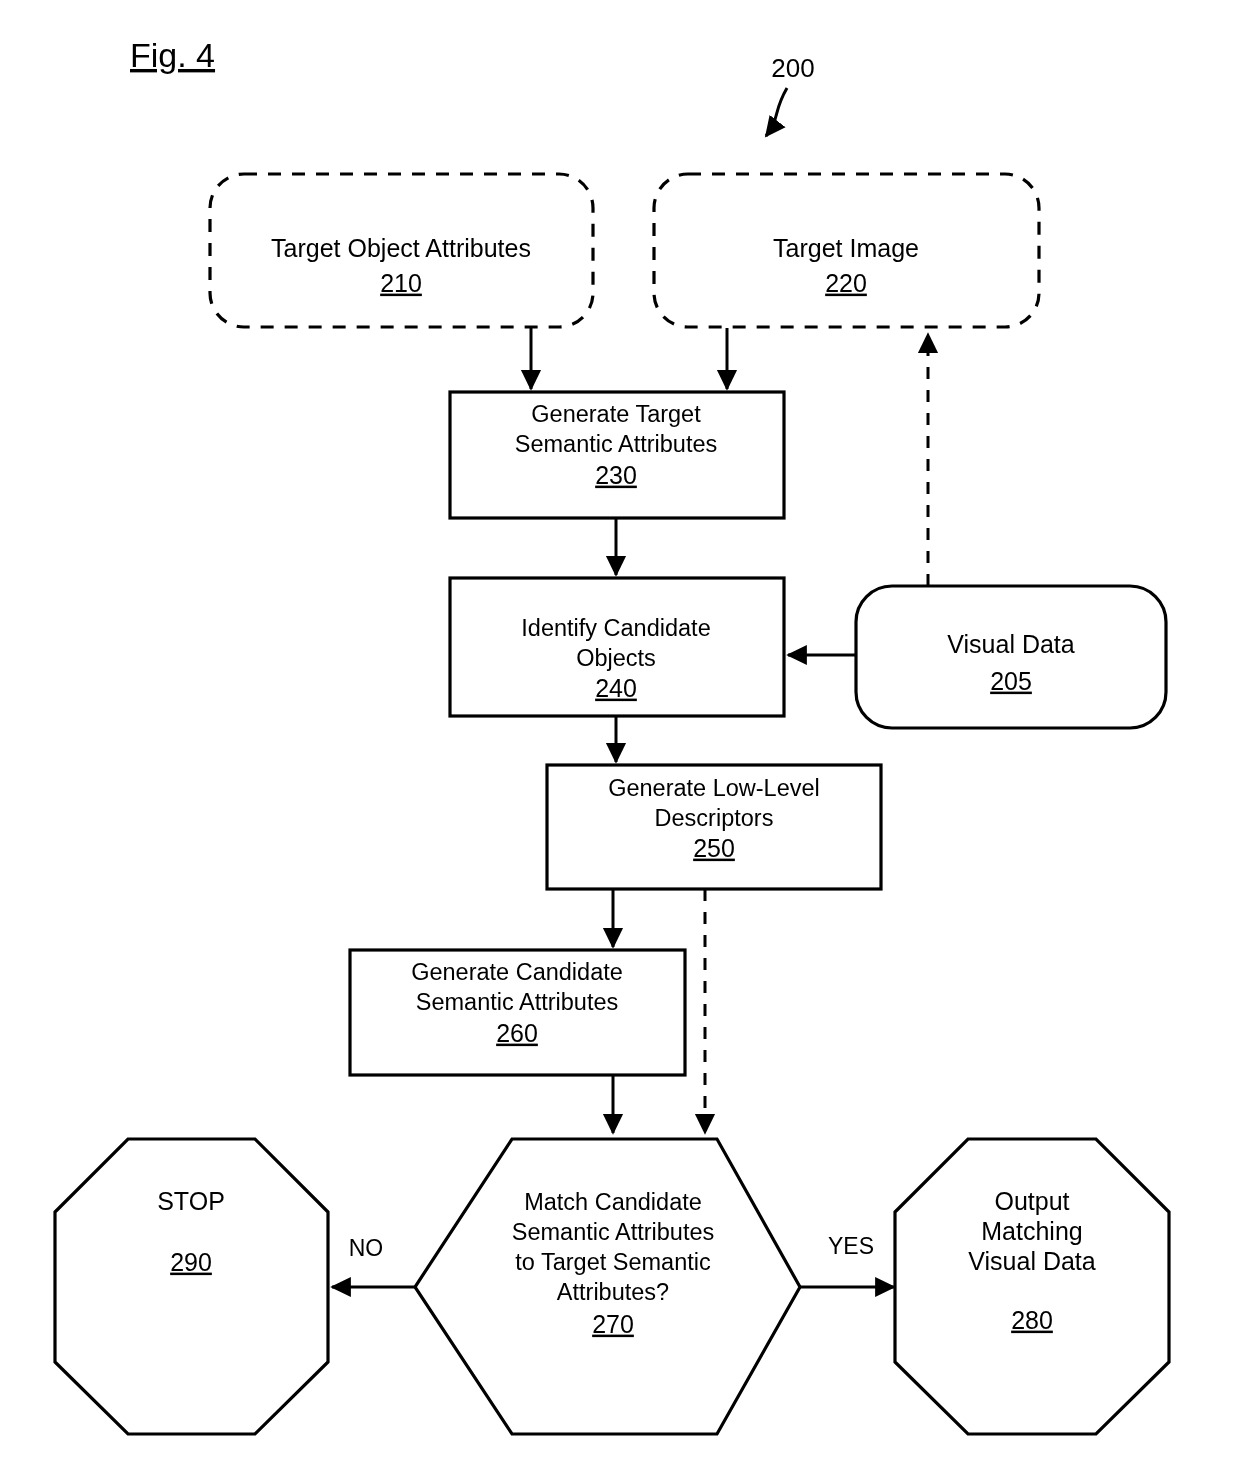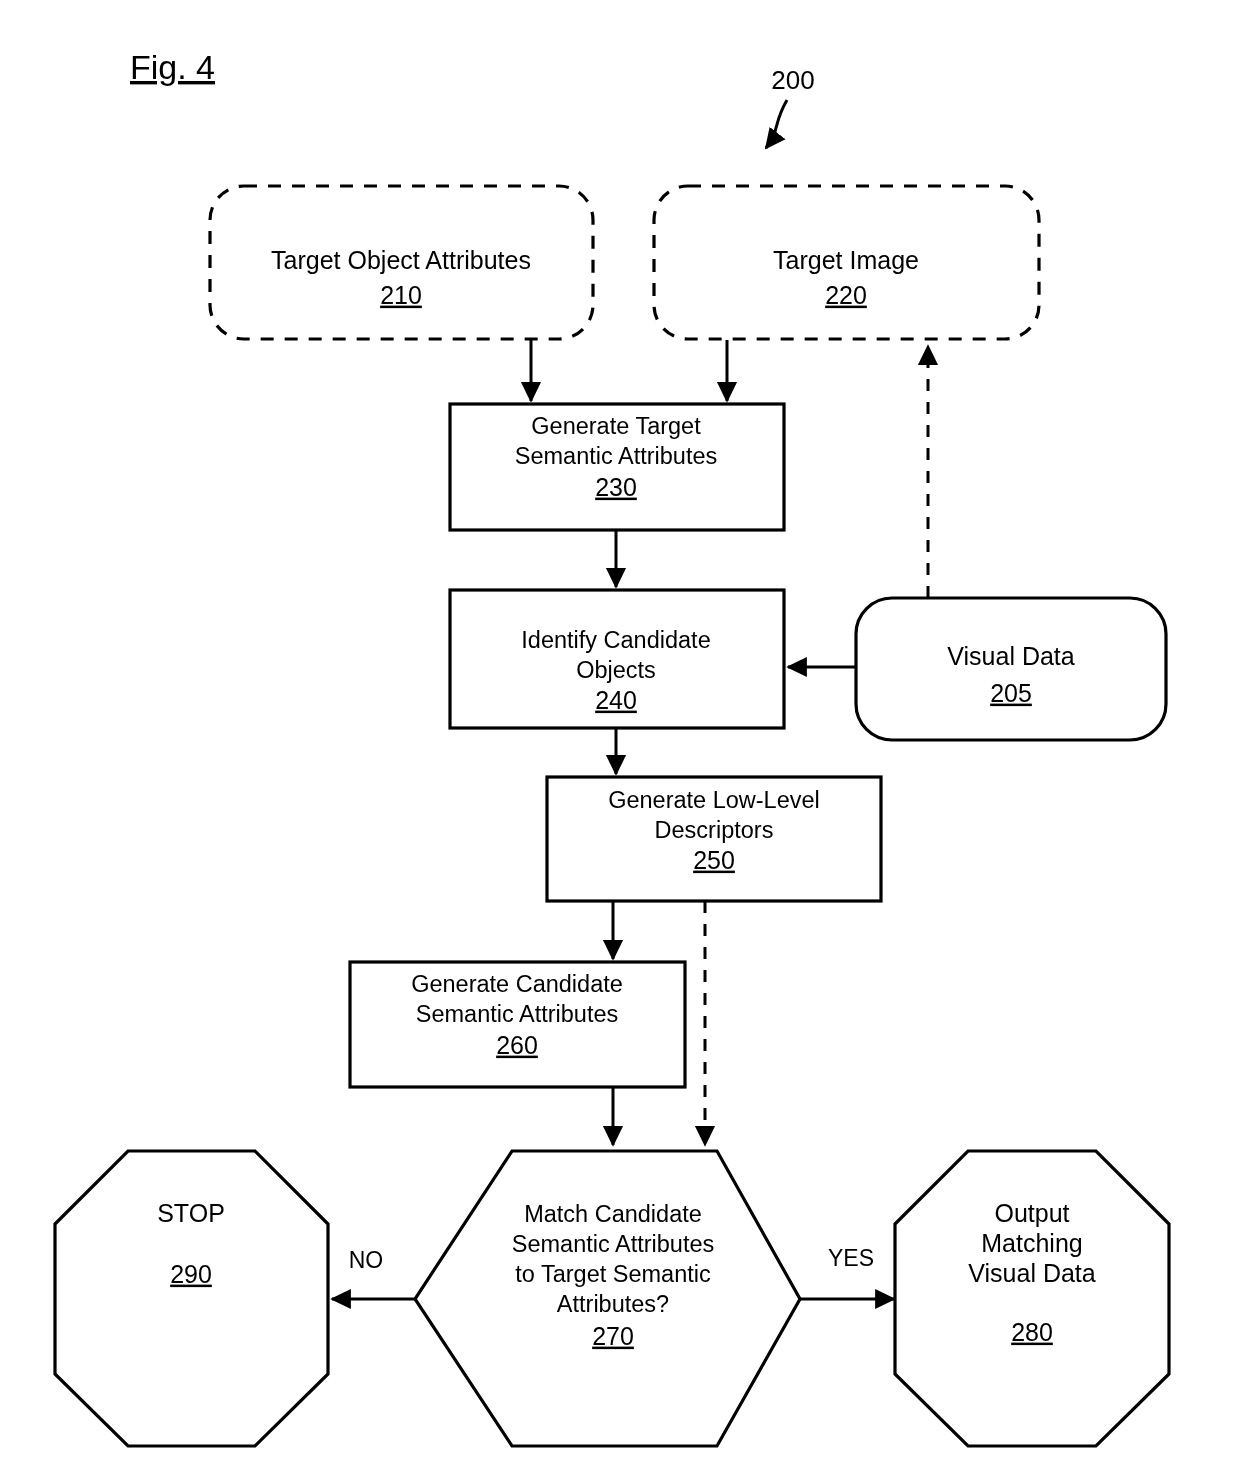--- a/index.html
+++ b/index.html
@@ -10,21 +10,21 @@
   body {
     width: 1240px;
     height: 1463px;
     font-family: "Liberation Sans", sans-serif;
     color: #000000;
     position: relative;
     overflow: hidden;
   }
   #figure-root {
     position: absolute;
-    top: 12px;
+    top: 0;
     left: 0;
     width: 1240px;
     height: 1272px;
   }
   svg#flowchart {
     display: block;
     width: 1240px;
     height: 1463px;
   }
   .shape-solid {

